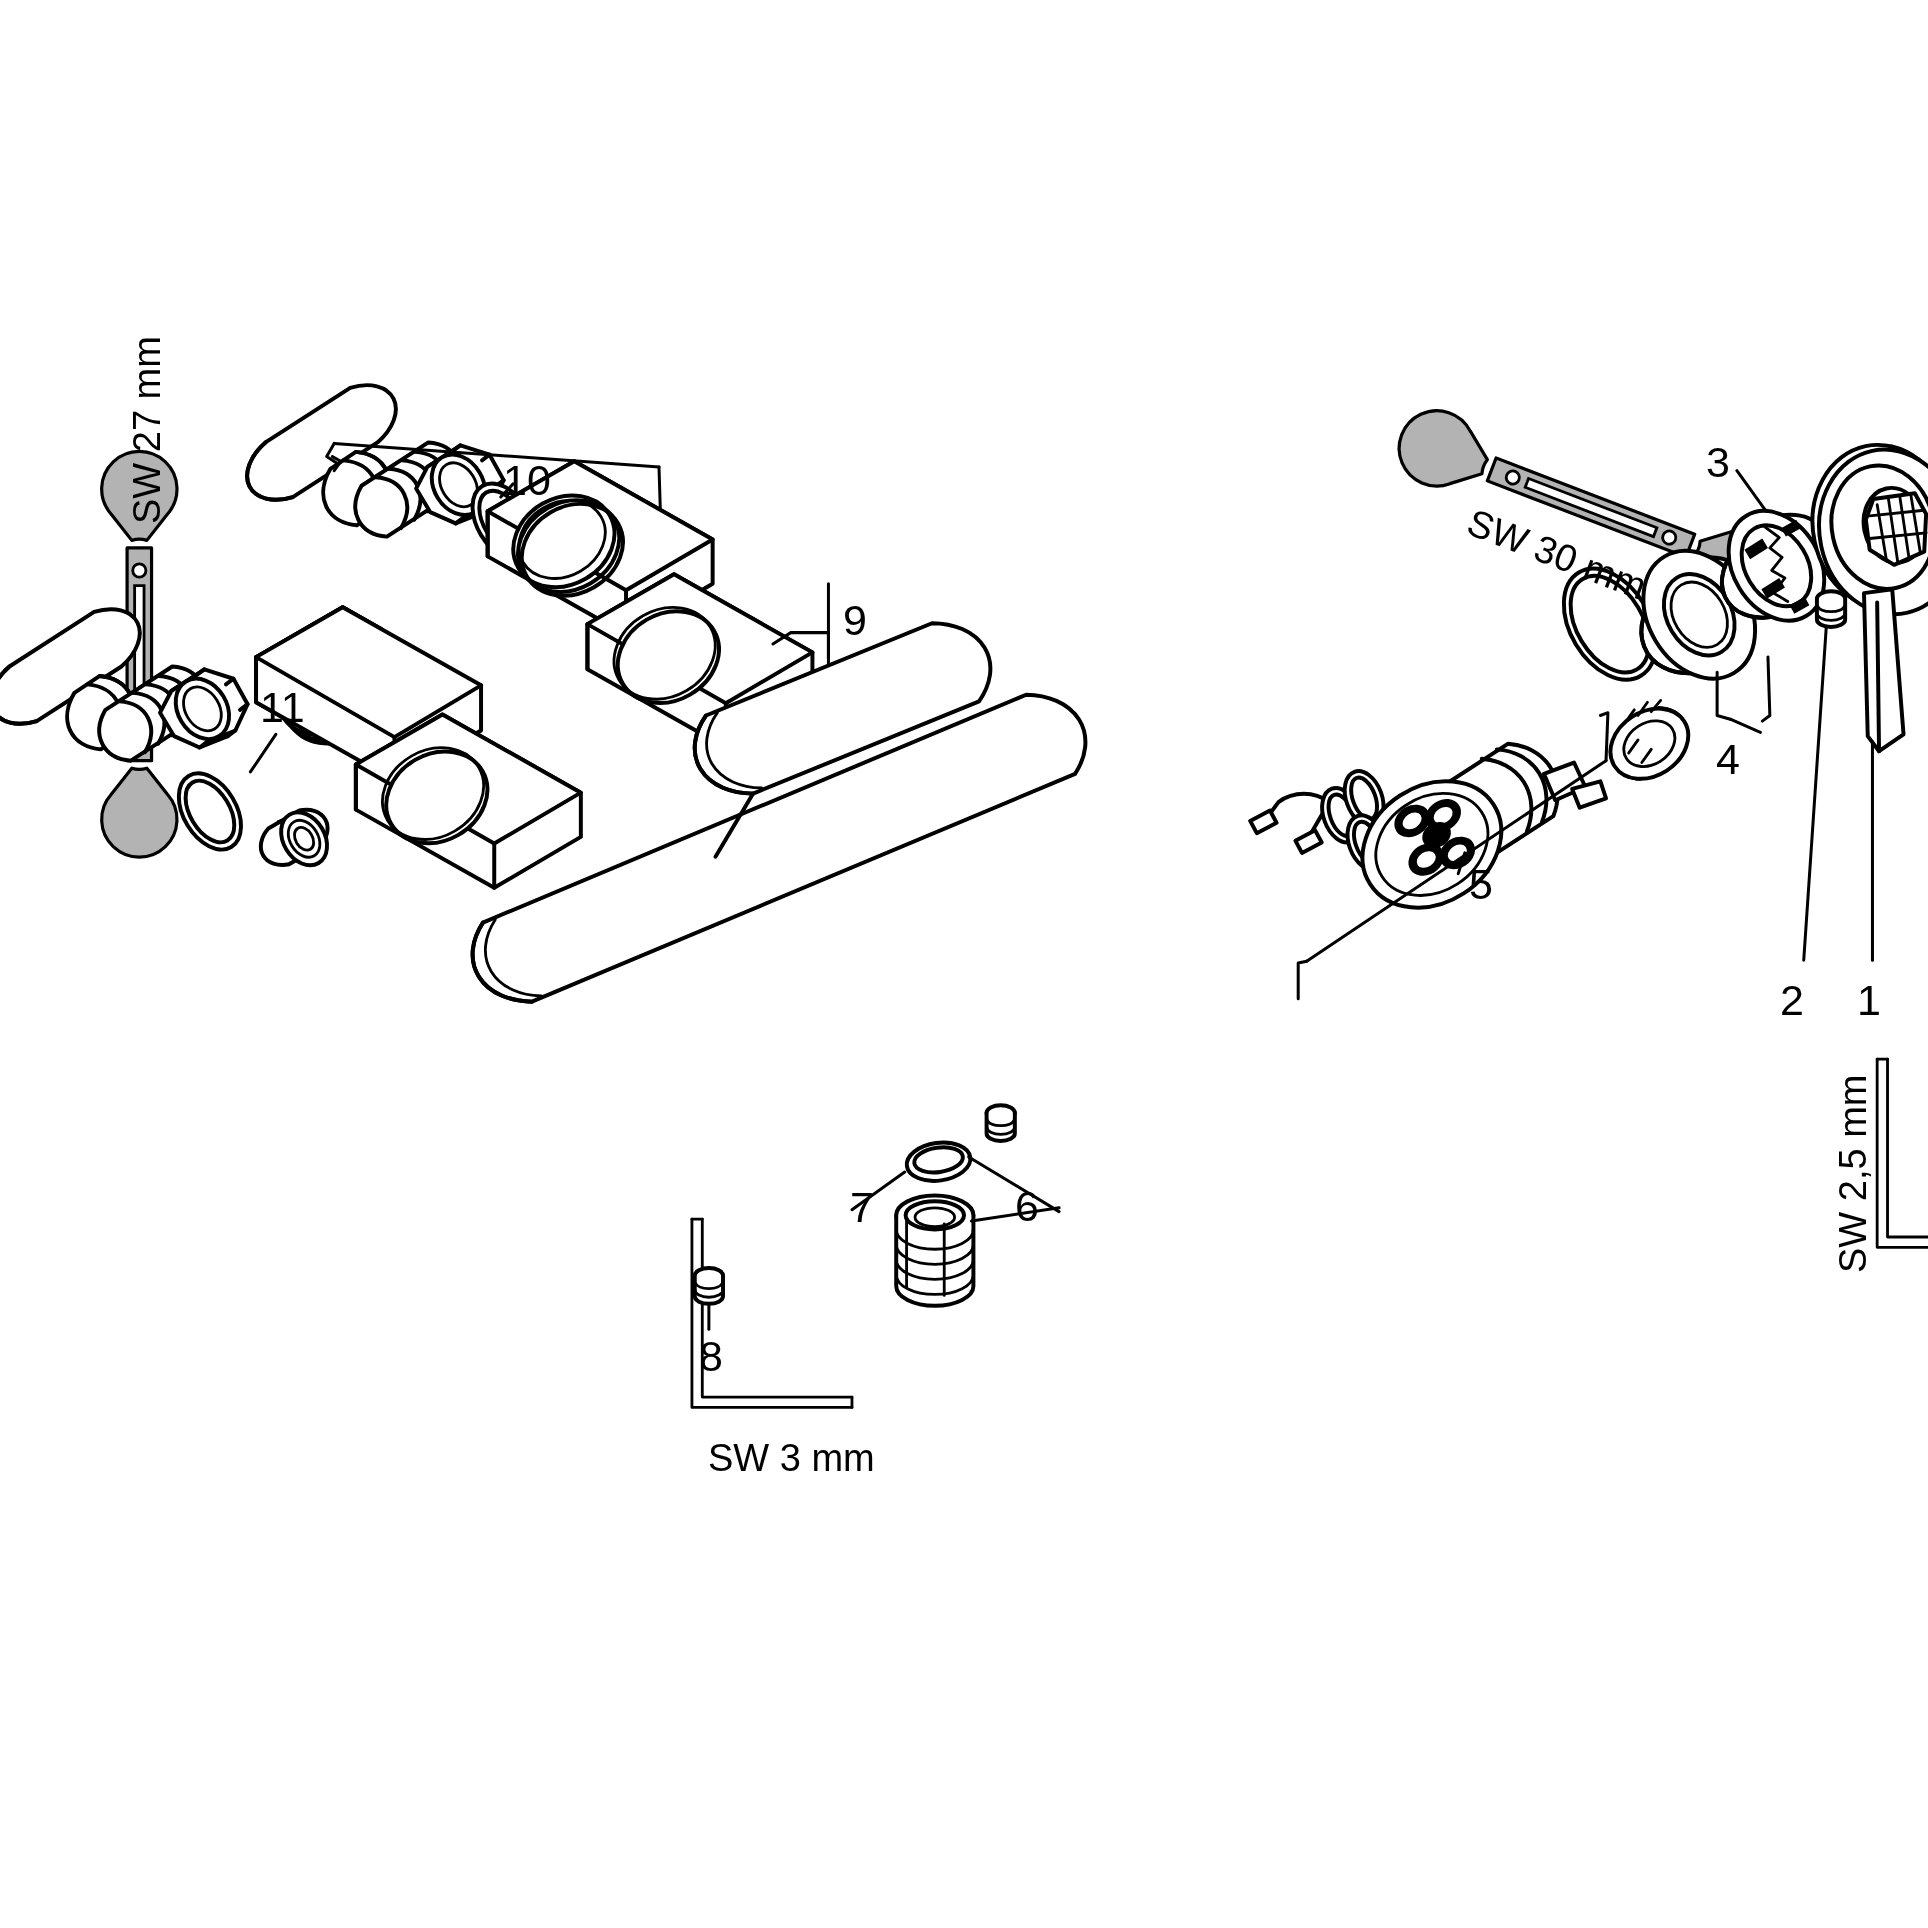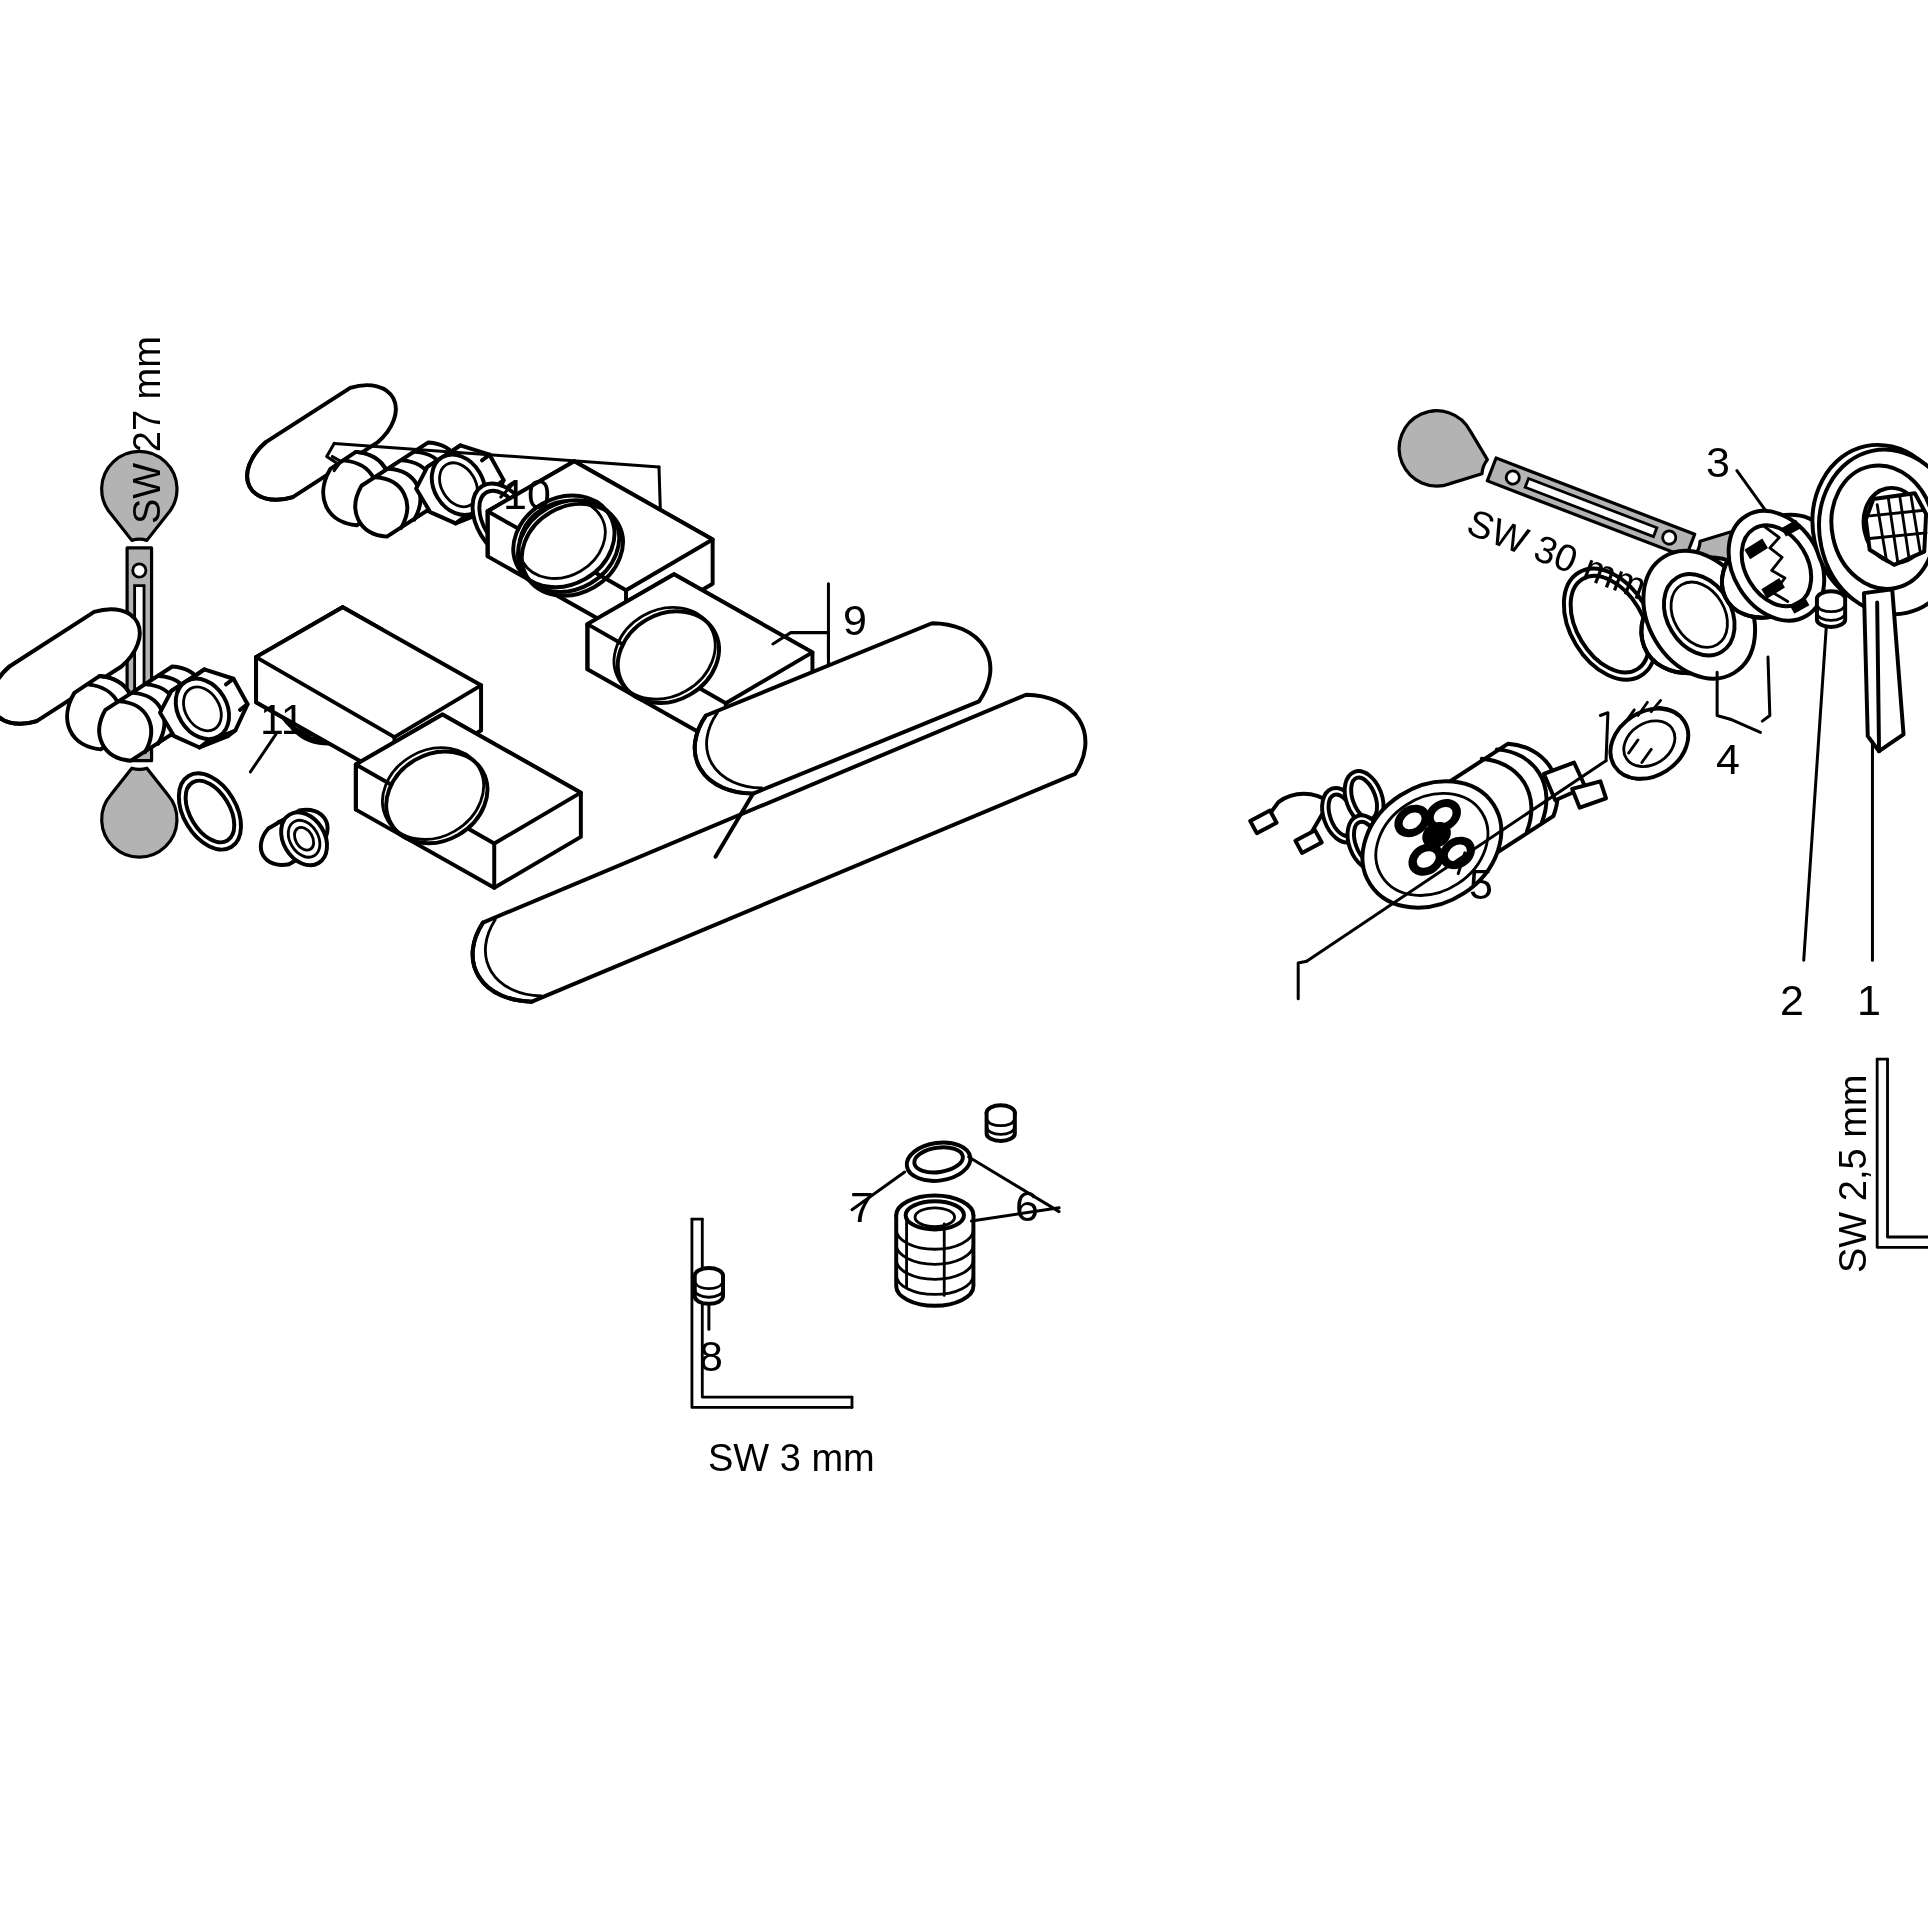--- a/index.html
+++ b/index.html
@@ -377,22 +377,22 @@
 
 <span class="lbl" style="left:1857px;top:979px;">1</span>
 <span class="lbl" style="left:1780px;top:979px;">2</span>
 <span class="lbl" style="left:1706px;top:441px;">3</span>
 <span class="lbl" style="left:1716px;top:738px;">4</span>
 <span class="lbl" style="left:1469px;top:863px;">5</span>
 <span class="lbl" style="left:1015px;top:1185px;">6</span>
 <span class="lbl" style="left:850px;top:1186px;">7</span>
 <span class="lbl" style="left:699px;top:1335px;">8</span>
 <span class="lbl" style="left:843px;top:599px;">9</span>
-<span class="lbl" style="left:503px;top:473px;">10</span>
-<span class="lbl" style="left:260px;top:686px;margin-top:12px;">11</span>
+<span class="lbl" style="left:503px;top:459px;">10</span>
+<span class="lbl" style="left:260px;top:686px;">11</span>
 
 <span class="tool" style="left:128px;top:524px;transform:rotate(-90deg);transform-origin:0 0;">SW 27 mm</span>
 
 <span class="tool" style="left:1476px;top:503px;transform:rotate(21deg);transform-origin:0 0;">SW 30 mm</span>
 
 <span class="tool" style="left:1834px;top:1273px;transform:rotate(-90deg);transform-origin:0 0;">SW 2,5 mm</span>
 
 <span class="tool" style="left:708px;top:1439px;">SW 3 mm</span>
 
 </div>

